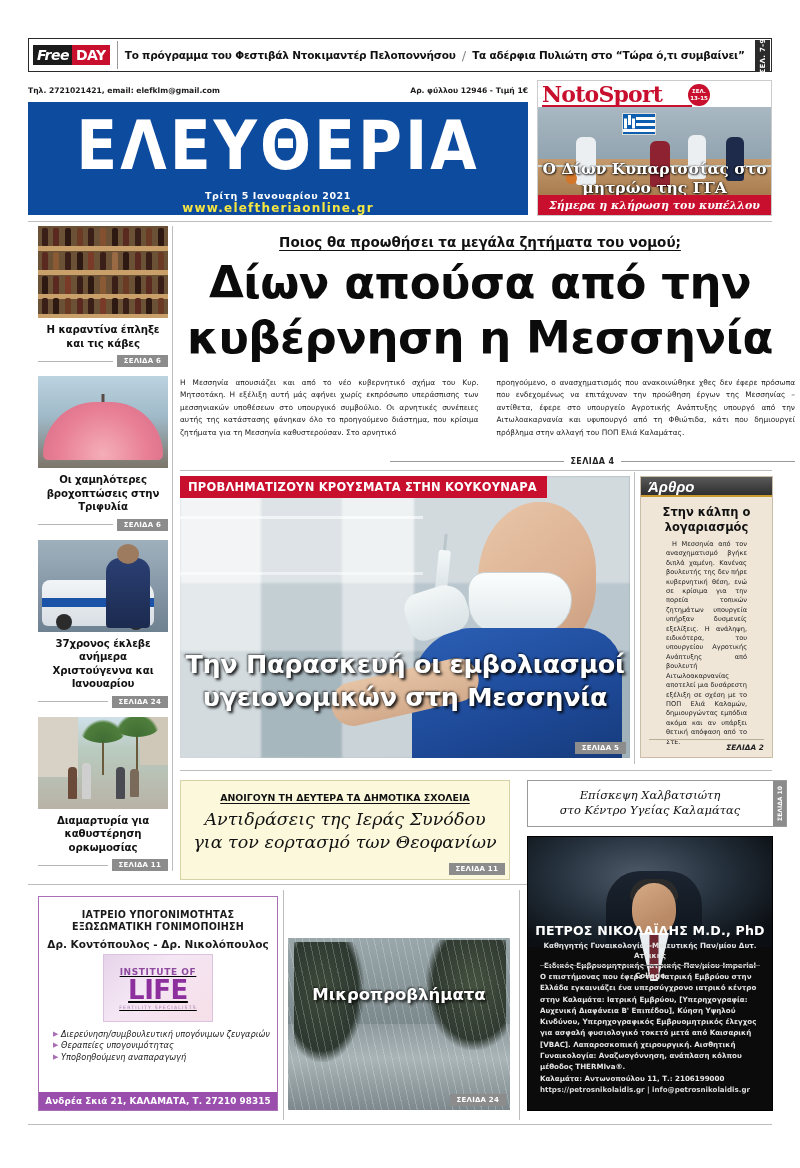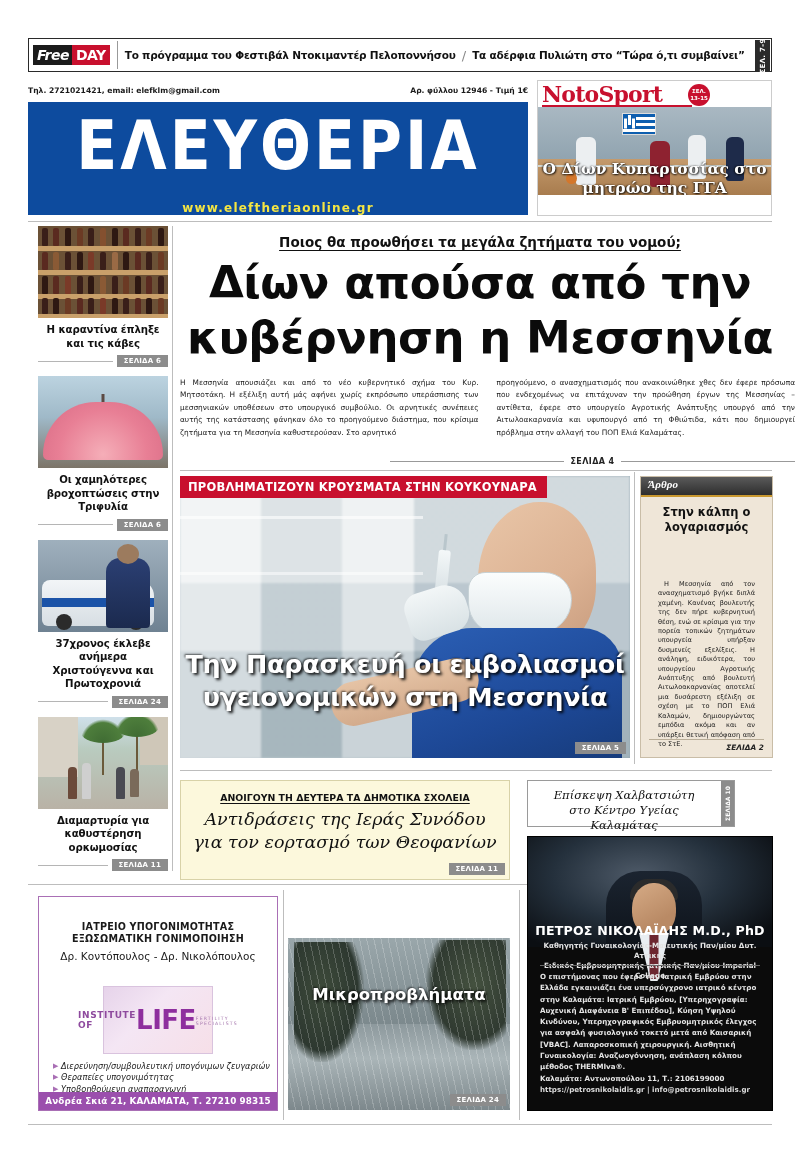--- a/index.html
+++ b/index.html
@@ -284,31 +284,31 @@
   
   .arthro {
     position: absolute; left: 640px; top: 476px; width: 133px; height: 282px;
     background: #efe6d8; border: 1px solid #c9bda7;
   }
   .arthro-bar {
     height: 18px; background: linear-gradient(#5a5a5a,#2e2e2e); position: relative;
   }
   .arthro-bar span {
     position: absolute; left: 7px; top: 1px; color: #fff;
-    font-family: Liberation Serif, serif;
-    font-style: italic; font-weight: bold; font-size: 11px;
+    font-family: Liberation Sans, sans-serif;
+    font-style: italic; font-weight: bold; font-size: 15px;
   }
   .arthro-accent { height: 2px; background: #c9982f; }
   .arthro-title {
     text-align: center; font-size: 11.5px; line-height: 15px; font-weight: bold;
     color: #111; padding: 8px 4px 5px;
   }
   .arthro-body {
     font-size: 6.6px; line-height: 9.4px; text-align: justify; color: #1a1a1a;
-    padding: 0 17px; text-indent: 6px; margin-top: 40px;
+    padding: 0 25px; text-indent: 6px;
   }
   .arthro-foot {
     position: absolute; left: 8px; right: 8px; bottom: 5px;
     border-top: 1px solid #b9ad97; padding-top: 3px; text-align: right;
     font-size: 7.4px; font-weight: bold; font-style: italic; color: #222;
   }
 
   
   .schools {
     position: absolute; left: 180px; top: 780px; width: 330px; height: 100px;
@@ -319,21 +319,21 @@
     margin-top: 11px; text-decoration: underline; text-underline-offset: 2px;
   }
   .schools-head {
     text-align: center; font-family: "DejaVu Serif", "Liberation Serif", serif;
     font-style: italic; font-size: 17.5px; line-height: 23px; color: #111; margin-top: 5px;
   }
   .schools-page { position: absolute; right: 4px; bottom: 4px; }
 
   
   .halv {
-    position: absolute; left: 527px; top: 780px; width: 208px; height: 47px;
+    position: absolute; left: 527px; top: 780px; width: 260px; height: 47px;
     border: 1px solid #9a9a9a; background: #fff;
   }
   .halv-text {
     padding: 7px 22px 0 8px; text-align: center;
     font-family: "DejaVu Serif", "Liberation Serif", serif;
     font-style: italic; font-size: 11.5px; line-height: 15px; color: #111;
   }
   .halv-tab {
     position: absolute; right: 0; top: 0; width: 13px; height: 45px; background: #8c8c8c;
     color: #fff; font-size: 6px; font-weight: bold; display: flex;
@@ -341,30 +341,30 @@
   }
   .halv-tab span { transform: rotate(-90deg); white-space: nowrap; }
 
   
   .life-ad {
     position: absolute; left: 38px; top: 896px; width: 240px; height: 215px;
     border: 1px solid #a96fb5; background: #fff; overflow: hidden;
   }
   .life-h1 {
     text-align: center; font-size: 9.6px; font-weight: bold; color: #1a1a1a;
-    letter-spacing: 0.2px; line-height: 12px; margin-top: 24px;
+    letter-spacing: 0.2px; line-height: 12px; margin-top: 12px;
   }
   .life-h2 {
-    text-align: center; font-size: 10.5px; font-weight: normal; color: #1a1a1a; margin-top: 5px;
+    text-align: center; font-size: 10.5px; font-weight: bold; color: #1a1a1a; margin-top: 5px;
   }
   .life-logo-wrap {
-    margin: 24px auto 0; width: 110px; height: 68px;
+    margin: 4px auto 0; width: 110px; height: 68px;
     background: linear-gradient(135deg,#e6d3ea 0%,#f4e6f4 40%,#f6dfe8 100%);
-    border: 1px solid #d9c3de; display: flex; flex-direction: row;
-    align-items: center; justify-content: center;
+    border: 1px solid #d9c3de; display: flex; flex-direction: column;
+    align-items: center; justify-content: center; text-decoration: underline;
   }
   .life-inst { font-size: 9px; font-weight: bold; color: #8e4a9e; letter-spacing: 0.6px; }
   .life-life {
     font-size: 26px; font-weight: 900; color: #8e2f9e; line-height: 26px; letter-spacing: -0.5px;
   }
   .life-sub { font-size: 4.6px; color: #a87ab0; letter-spacing: 1.2px; margin-top: 2px; }
   .life-bullets { margin: 7px 0 0 14px; font-size: 8.2px; line-height: 11.4px; color: #1a1a1a; font-style: italic; }
   .life-bullets li { list-style: none; position: relative; padding-left: 8px; }
   .life-bullets li::before {
     content: "\25B6"; position: absolute; left: 0; top: 0; color: #a96fb5; font-size: 7px;
@@ -466,20 +466,21 @@
   </div>
 
   <div class="info-line">
     <span>Τηλ. 2721021421, email: elefklm@gmail.com</span>
     <span>Αρ. φύλλου 12946  -  Τιμή 1€</span>
   </div>
 
   <div class="masthead">
     <div class="masthead-inner"></div>
     <div class="mast-title">ΕΛΕΥΘΕΡΙΑ</div>
+    <div class="mast-date">Τρίτη 5 Ιανουαρίου 2021</div>
     <div class="mast-url">www.eleftheriaonline.gr</div>
   </div>
 
   <div class="noto-box">
     <div class="noto-logo-row">
       <div class="noto-logo">NotoSport</div>
       <div class="noto-badge">ΣΕΛ. 13-15</div>
       <div class="noto-rule"></div>
     </div>
     <div class="noto-photo">
@@ -487,20 +488,21 @@
       <div class="gr-flag"></div>
       <div class="court-floor"></div>
       <div class="court-line"></div>
       <div class="player p-white" style="left:38px;top:30px;width:20px;height:48px;"></div>
       <div class="player p-red" style="left:112px;top:34px;width:20px;height:46px;"></div>
       <div class="player p-white" style="left:150px;top:28px;width:18px;height:44px;"></div>
       <div class="player p-navy" style="left:188px;top:30px;width:18px;height:44px;"></div>
       <div class="ball" style="left:28px;top:66px;"></div>
       <div class="noto-head">Ο Δίων Κυπαρισσίας στο μητρώο της ΓΓΑ</div>
     </div>
+    <div class="noto-strip">Σήμερα η κλήρωση του κυπέλλου</div>
   </div>
 
   <div class="hline" style="left:28px;top:221px;width:744px;"></div>
   <div class="vline" style="left:172px;top:226px;height:645px;"></div>
   <div class="vline" style="left:634px;top:472px;height:292px;"></div>
   <div class="hline" style="left:180px;top:470px;width:592px;"></div>
   <div class="hline" style="left:180px;top:770px;width:592px;"></div>
   <div class="hline" style="left:28px;top:884px;width:744px;"></div>
   <div class="hline" style="left:28px;top:1124px;width:744px;"></div>
   <div class="vline" style="left:283px;top:890px;height:230px;"></div>
@@ -590,21 +592,21 @@
       <div class="sb-photo ph-police">
         <div class="car-body">
           <div class="car-stripe"></div>
           <div class="car-wheel" style="left:14px"></div>
           <div class="car-wheel" style="right:10px"></div>
         </div>
         <div class="cop">
           <div class="cop-head"></div>
         </div>
       </div>
-      <div class="sb-cap">37χρονος έκλεβε ανήμερα Χριστούγεννα και Πρωτοχρονιά</div>
+      <div class="sb-cap">37χρονος έκλεβε ανήμερα Χριστούγεννα και Ιανουαρίου</div>
       <div class="sb-pagerow">
         <div class="dash"></div>
         <div class="page-badge">ΣΕΛΙΔΑ 24</div>
       </div>
     </div>
 
     <div class="sb-item">
       <div class="sb-photo ph-street">
         <div class="bldg" style="left:0;top:0;width:40px;height:60px;"></div>
         <div class="bldg" style="right:0;top:0;width:28px;height:48px;background:#cfc7b8;"></div>

